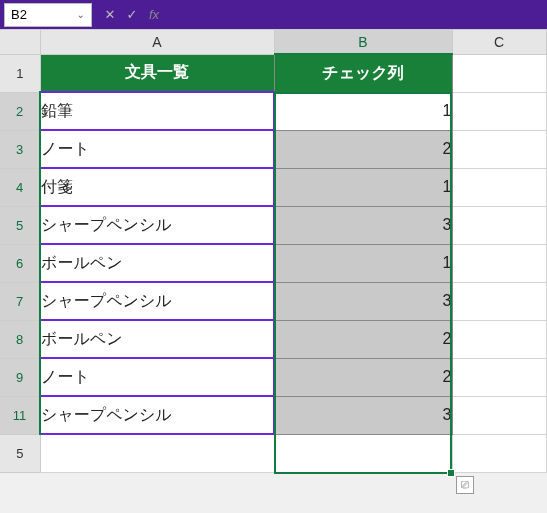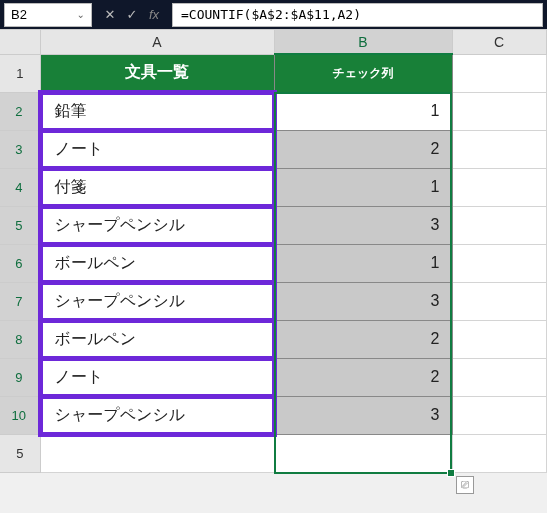--- a/index.html
+++ b/index.html
@@ -9,21 +9,21 @@
     background: #f0f0f0;
     width: 547px;
     height: 513px;
     overflow: hidden;
   }
   
   .formula-bar {
     display: flex;
     align-items: center;
     height: 30px;
-    background: #0f172a;
+    background: #4c1d95;
     border-bottom: 1px solid #ccc;
     padding: 2px 4px;
     gap: 4px;
   }
   .name-box {
     width: 88px;
     height: 24px;
     background: #fff;
     border: 1px solid #bbb;
     display: flex;
@@ -105,42 +105,42 @@
   }
   th.rowh.sel {
     background: #d2d2d2;
     color: #0f6e3e;
     border-right: 2px solid #107c41;
   }
   td {
     border-right: 1px solid #d4d4d4;
     border-bottom: 1px solid #d4d4d4;
     height: 38px;
-    padding: 0 12px;
+    padding: 0 0;
     vertical-align: middle;
     background: #fff;
   }
   td.head-a {
     background: #188038;
     color: #fff;
     text-align: center;
     font-weight: bold;
     border: 1px solid #888;
     font-size: 16px;
   }
   td.head-b {
     background: #188038;
     color: #fff;
     text-align: center;
     font-weight: bold;
     border: 1px solid #888;
-    font-size: 12px;
+    font-size: 16px;
   }
   td.data-a {
-    border: 5px solid #6d28d9;
+    border: 2px solid #6d28d9;
     font-size: 16px;
     color: #222;
     margin-top: 11px;
   }
   td.data-b {
     border: 1px solid #888;
     background: #c9c9c9;
     text-align: right;
     font-size: 16px;
     color: #222;
@@ -191,23 +191,20 @@
 
 <div class="formula-bar">
   <div class="name-box">
     <span>B2</span>
     <span class="chev">⌄</span>
   </div>
   <div class="fb-icons">
     <span class="fb-icon dis">✕</span>
     <span class="fb-icon dis">✓</span>
     <span class="fb-icon" style="font-style:italic;">fx</span>
-  </div>
-  <div class="formula-input">
-    <span>=COUNTIF($A$2:$A$11,A2)</span>
   </div>
 </div>
 
 <div class="grid-wrap">
   <table>
     <colgroup>
       <col style="width:40px">
       <col class="cA">
       <col class="cB">
       <col class="cC">
@@ -267,21 +264,21 @@
       <td class="data-b">2</td>
       <td></td>
     </tr>
     <tr>
       <th class="rowh sel">9</th>
       <td class="data-a">ノート</td>
       <td class="data-b">2</td>
       <td></td>
     </tr>
     <tr>
-      <th class="rowh sel">10</th>
+      <th class="rowh sel">11</th>
       <td class="data-a">シャープペンシル</td>
       <td class="data-b">3</td>
       <td></td>
     </tr>
     <tr>
       <th class="rowh">5</th>
       <td></td>
       <td></td>
       <td></td>
     </tr>

